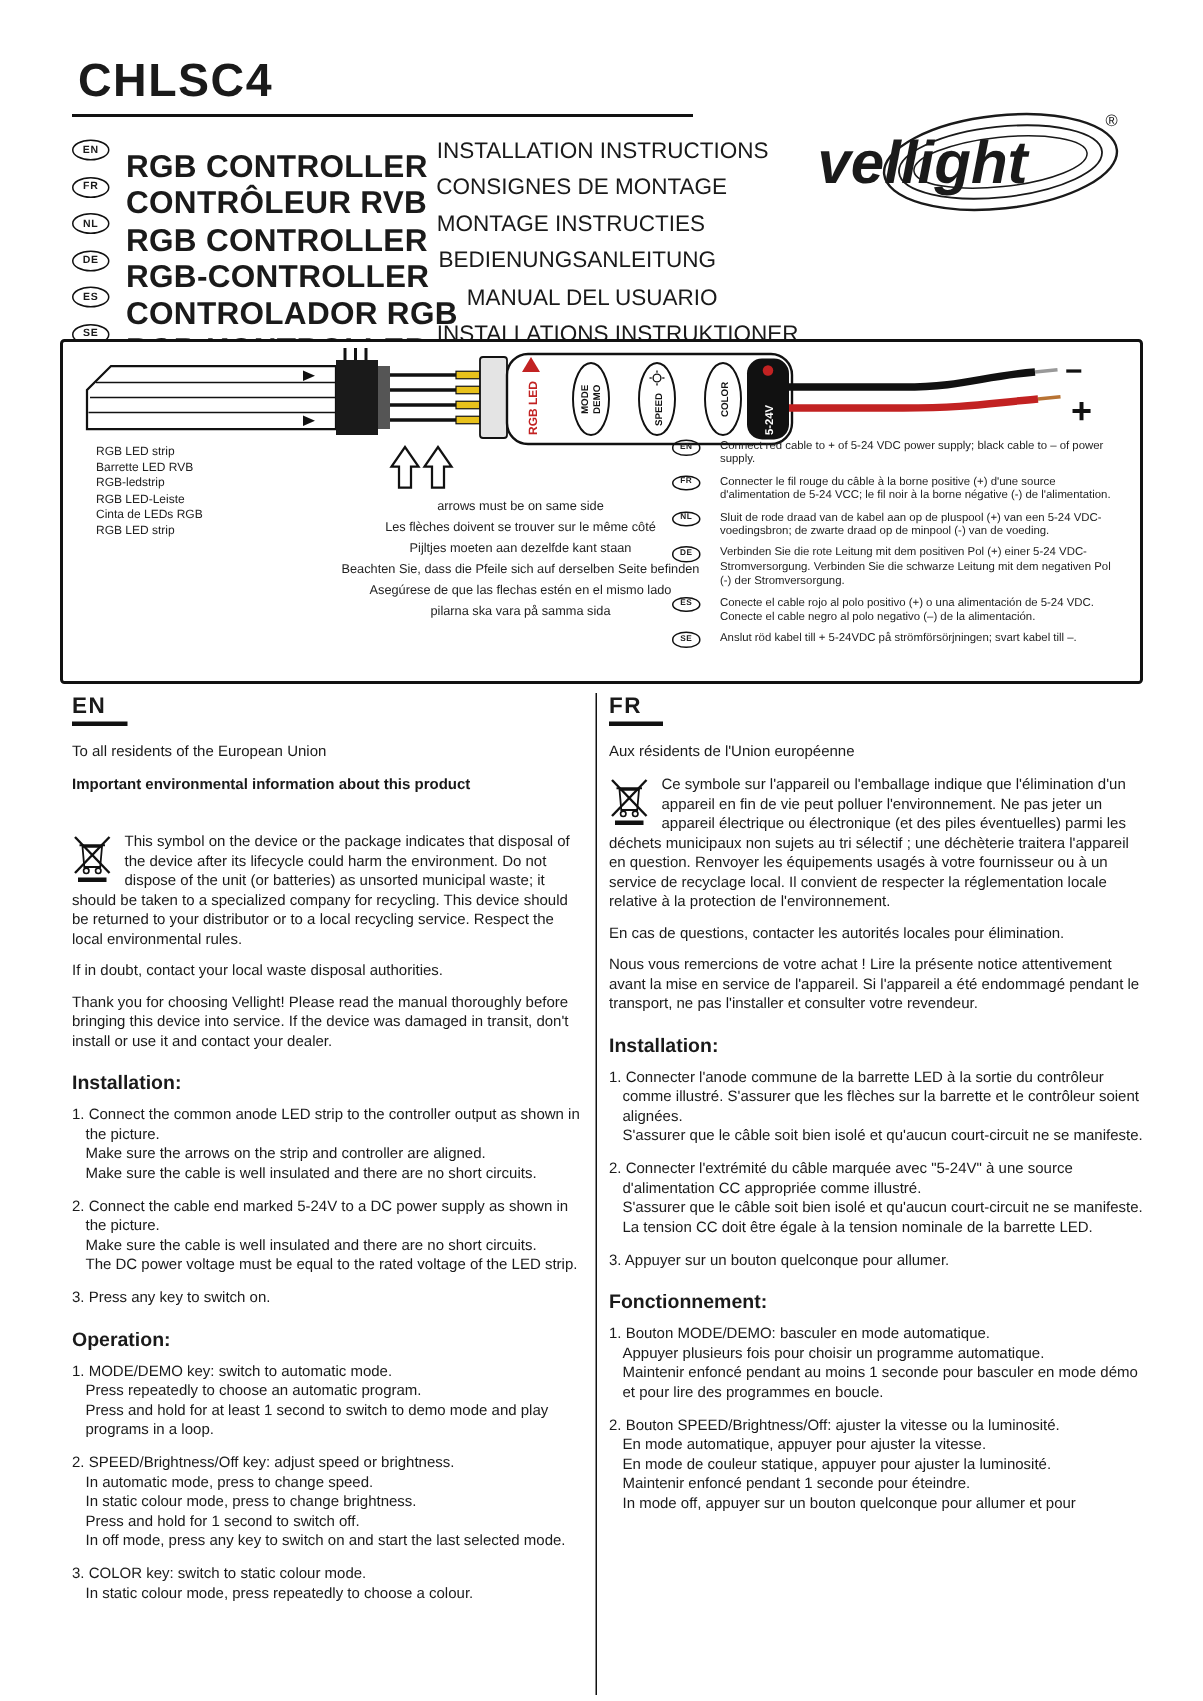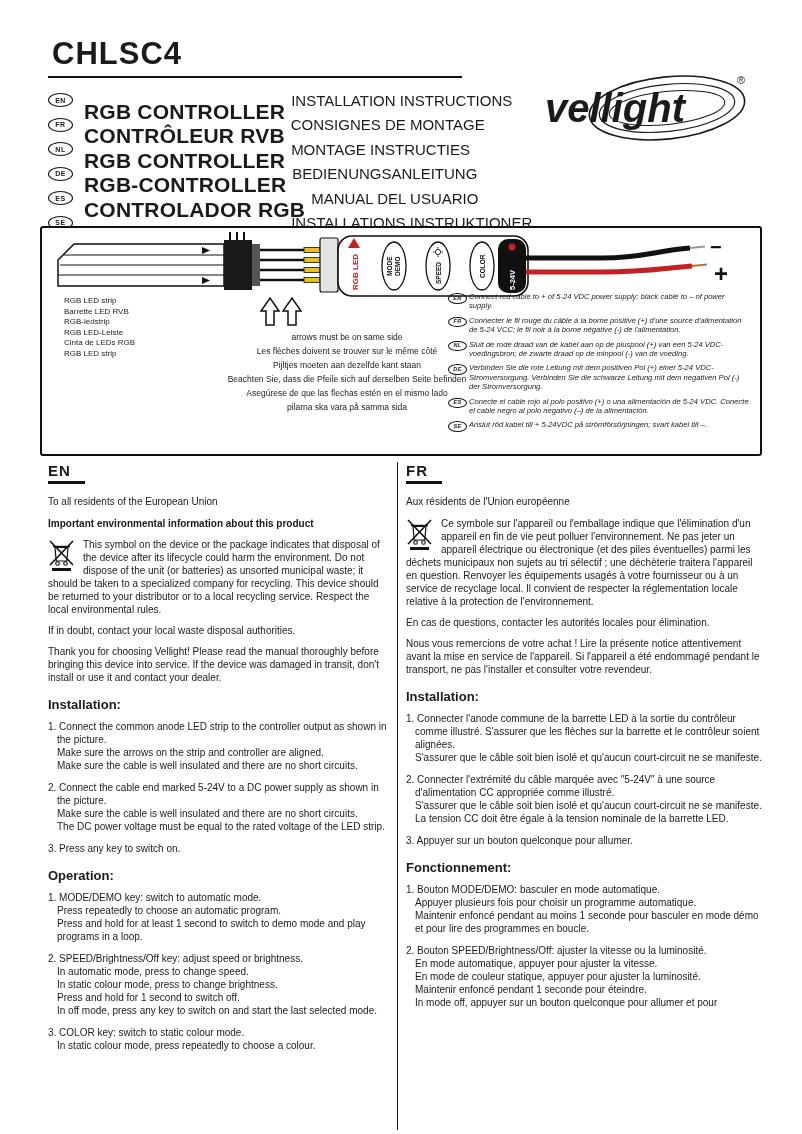--- a/index.html
+++ b/index.html
@@ -26,39 +26,39 @@
 
   
   .diagram-box {
     position:absolute; left:40px; top:226px; width:722px; height:230px;
     border:2px solid #111; border-radius:3px; background:#fff;
   }
   .diagram-svg { position:absolute; left:0; top:0; }
   .strip-labels { position:absolute; left:22px; top:68px; font-size:8px; line-height:10.5px; color:#222; }
   .arrow-notes { position:absolute; left:140px; top:102px; width:330px; text-align:center; font-size:8.5px; line-height:14px; color:#222; }
   .power-notes { position:absolute; left:406px; top:64px; width:302px; display:flex; flex-direction:column; gap:5px; }
-  .pnote { display:flex; gap:2px; font-size:7.6px; line-height:9.4px; color:#222;font-style:italic; }
+  .pnote { display:flex; gap:13px; font-size:7.6px; line-height:9.4px; color:#222; }
   .pnote-badge {
     flex:0 0 auto; width:19px; height:10.5px; margin-top:1px;
     border:1px solid #111; border-radius:50%;
     font-size:5.5px; font-weight:bold; letter-spacing:.4px;
     display:flex; align-items:center; justify-content:center;
   }
 
   
   .columns { position:absolute; left:48px; top:462px; width:714px; height:668px; display:flex; overflow:hidden; }
   .col { flex:0 0 340px; width:340px; }
   .col:last-child { flex:1 1 auto; width:auto; }
   .col-divider { flex:0 0 1px; width:1px; background:#111; margin:0 8px 0 9px; }
   .lang-header {
     display:inline-block; font-size:15px; font-weight:bold; letter-spacing:1px;
     border-bottom:3px solid #111; padding:0 14px 2px 0; margin-bottom:12px;
   }
   .intro { font-size:10px; margin-bottom:10px; }
-  .env-title { font-size:10px; font-weight:bold; line-height:13px; margin-bottom:8px; }
+  .env-title { font-size:10px; font-weight:bold; line-height:13px; margin-bottom:25px; }
   .body-text { font-size:10px; line-height:13px; }
   .para { margin-top:8px; }
   .env-block::after { content:""; display:block; clear:both; }
   .weee { float:left; margin:1px 8px 2px 0; }
   .section-title { font-size:13px; font-weight:bold; margin:13px 0 8px; }
   .list-item {
     font-size:10px; line-height:13px; margin-bottom:9px;
     white-space:pre-line; padding-left:9px; text-indent:-9px;
   }
 </style>

